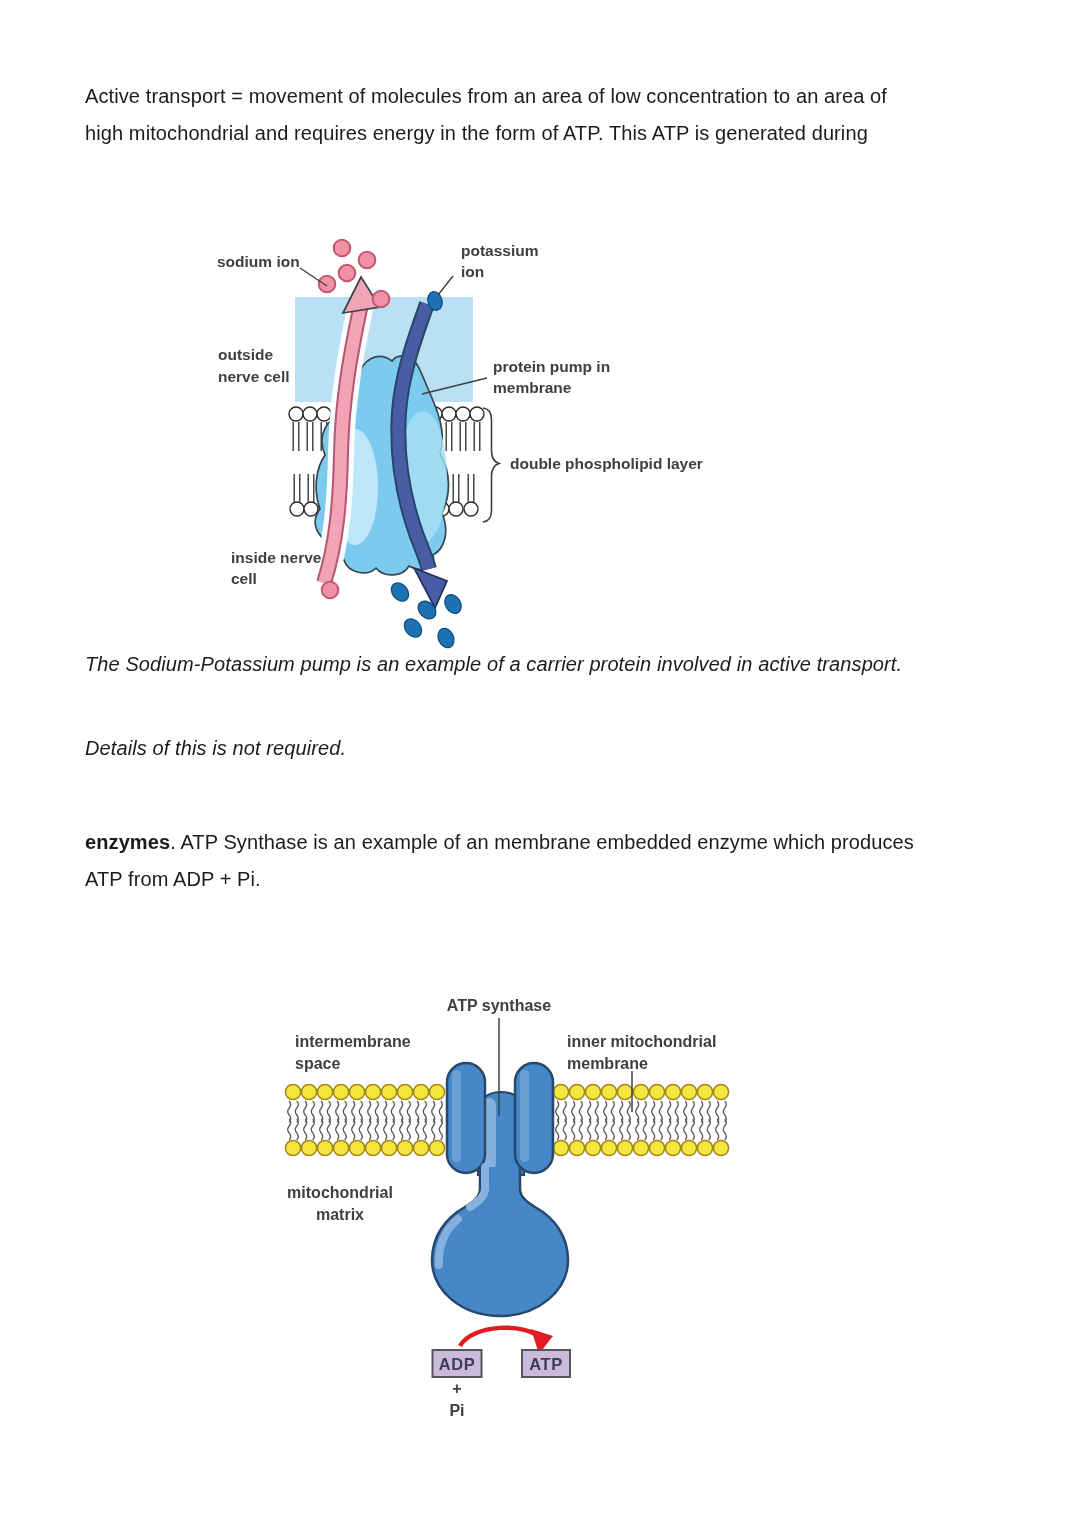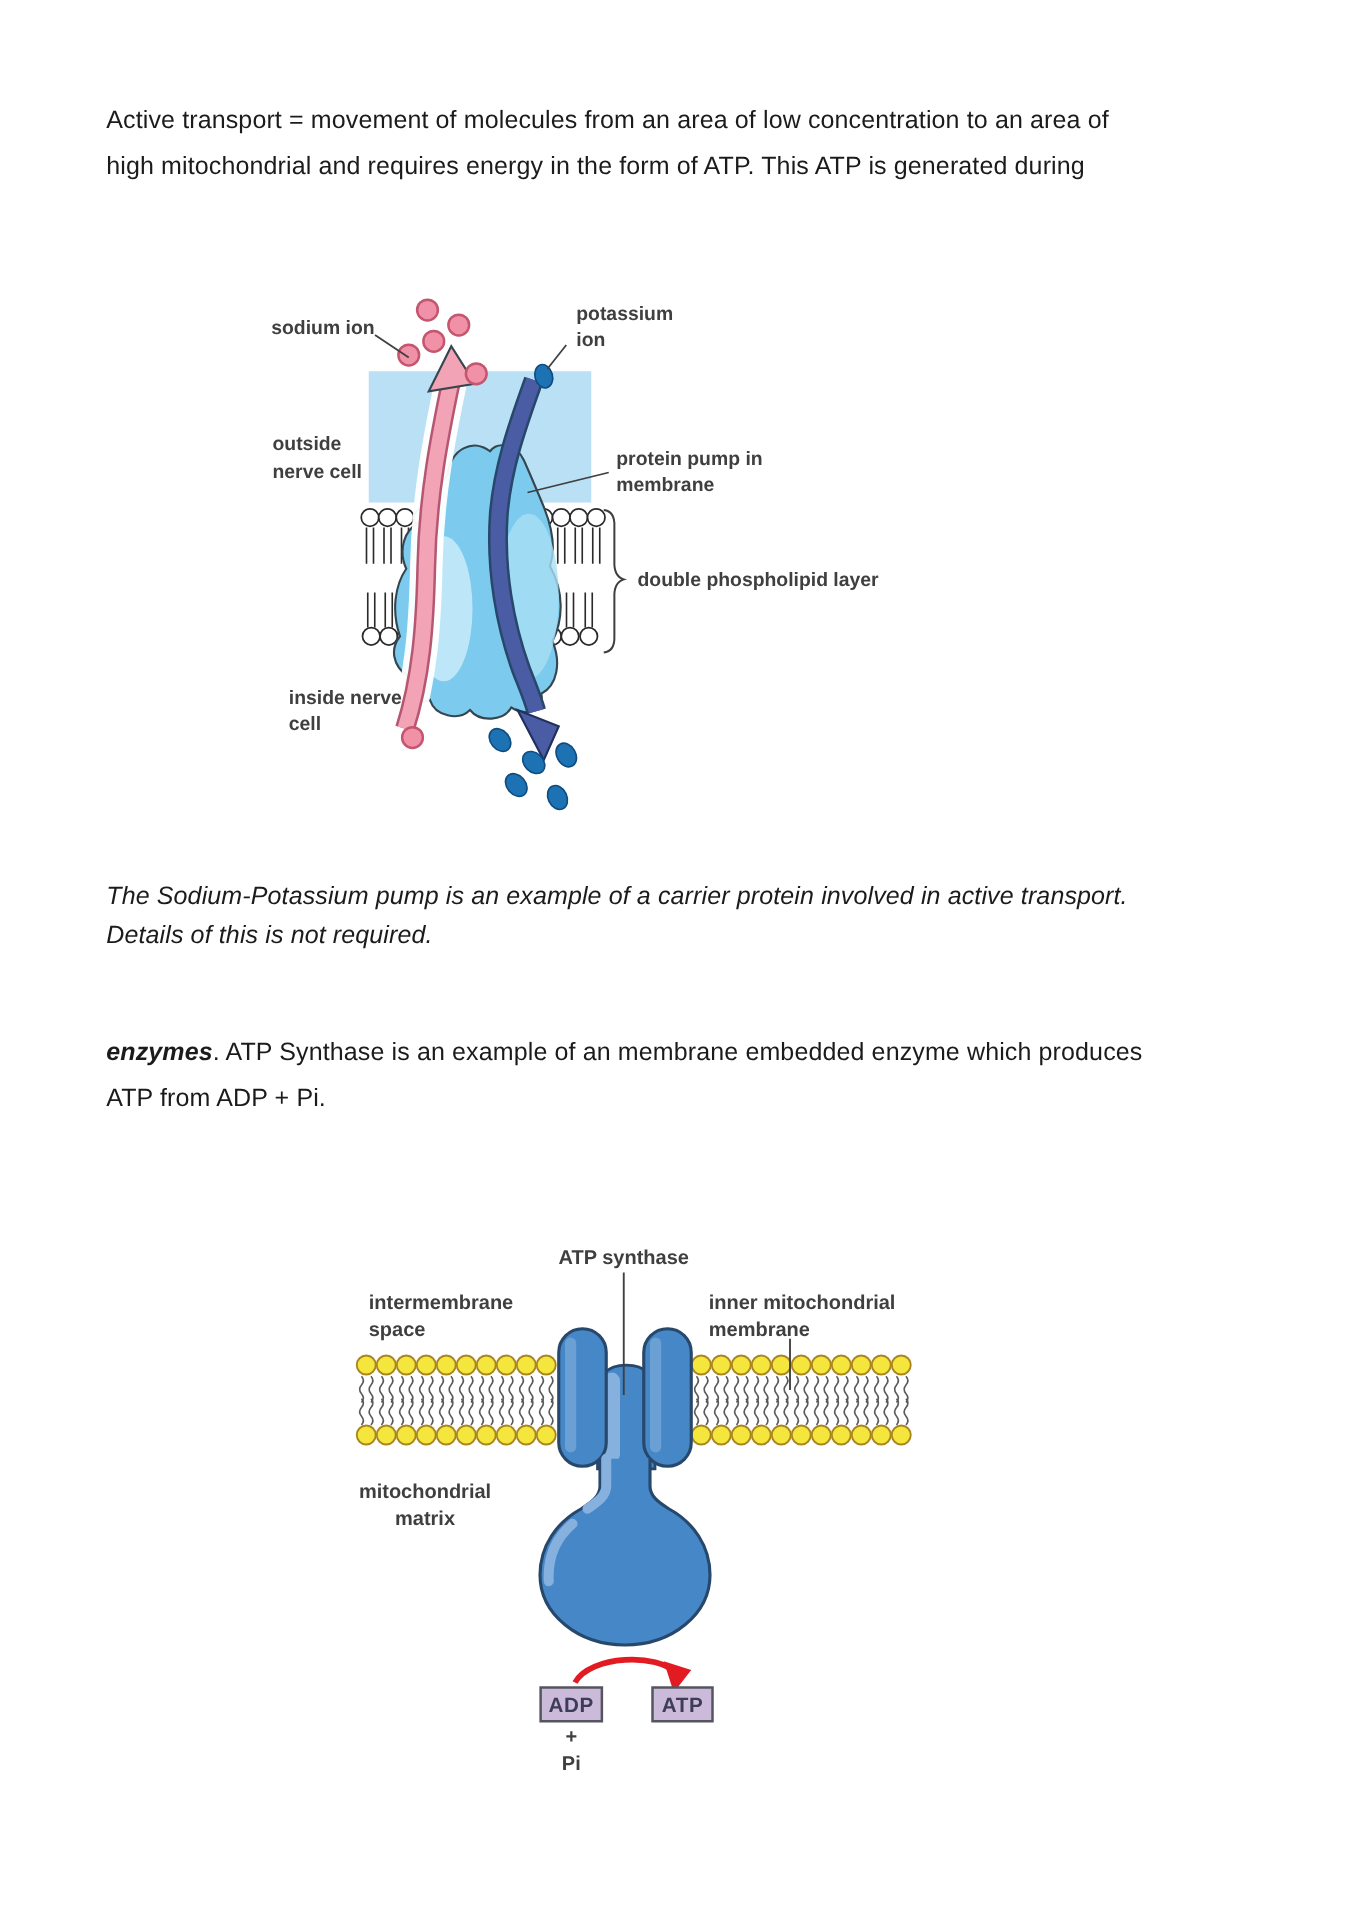--- a/index.html
+++ b/index.html
@@ -1,21 +1,21 @@
 <!DOCTYPE html>
 <html><head>
 <meta charset="utf-8">
 <style>
   html,body{margin:0;padding:0;background:#ffffff;}
   .page{position:relative;width:1080px;height:1527px;background:#ffffff;overflow:hidden;
         font-family:"Liberation Sans",sans-serif;}
   .bodytext{position:absolute;left:73px;width:950px;font-size:20px;line-height:36.5px;
             color:#1b1b1b;letter-spacing:0.1px;margin-left:12px;}
   .italicline{font-style:italic;}
-  .bold{font-weight:bold;font-style:italic;}
+  .bold{font-weight:bold;}
   .d1{position:absolute;left:195px;top:232px;}
   .d2{position:absolute;left:280px;top:995px;}
   text.dlabel{font-size:15.5px;font-weight:600;fill:#3f3f3f;font-family:"Liberation Sans",sans-serif;}
   text.dlabel2{font-size:16px;font-weight:600;fill:#3f3f3f;font-family:"Liberation Sans",sans-serif;}
   text.boxlabel{font-size:16.5px;font-weight:700;fill:#3d3d58;letter-spacing:0.5px;
                 font-family:"Liberation Sans",sans-serif;}
 </style>
 </head>
 <body>
 
@@ -132,21 +132,21 @@
     <text class="dlabel" x="266" y="45">ion</text>
     <text class="dlabel" x="23" y="128">outside</text>
     <text class="dlabel" x="23" y="150">nerve cell</text>
     <text class="dlabel" x="298" y="140">protein pump in</text>
     <text class="dlabel" x="298" y="161">membrane</text>
     <text class="dlabel" x="315" y="237">double phospholipid layer</text>
     <text class="dlabel" x="36" y="331">inside nerve</text>
     <text class="dlabel" x="36" y="352">cell</text>
   </svg>
 
-  <div class="bodytext italicline" style="top:699px;font-style:italic;">The Sodium-Potassium pump is an example of a carrier protein involved in active transport.</div>
+  <div class="bodytext italicline" style="top:646px;font-style:italic;">The Sodium-Potassium pump is an example of a carrier protein involved in active transport.</div>
   <div class="bodytext italicline" style="top:730px;">Details of this is not required.</div>
 
   <div class="bodytext" style="top:824px;">
     <div><span class="bold">enzymes</span><span>. ATP Synthase is an example of an membrane embedded enzyme which produces</span></div>
     <div>ATP from ADP + Pi.</div>
   </div>
 
   <svg class="d2" width="460" height="425" viewBox="0 0 460 425">
 
     <g id="d2-lipids">

